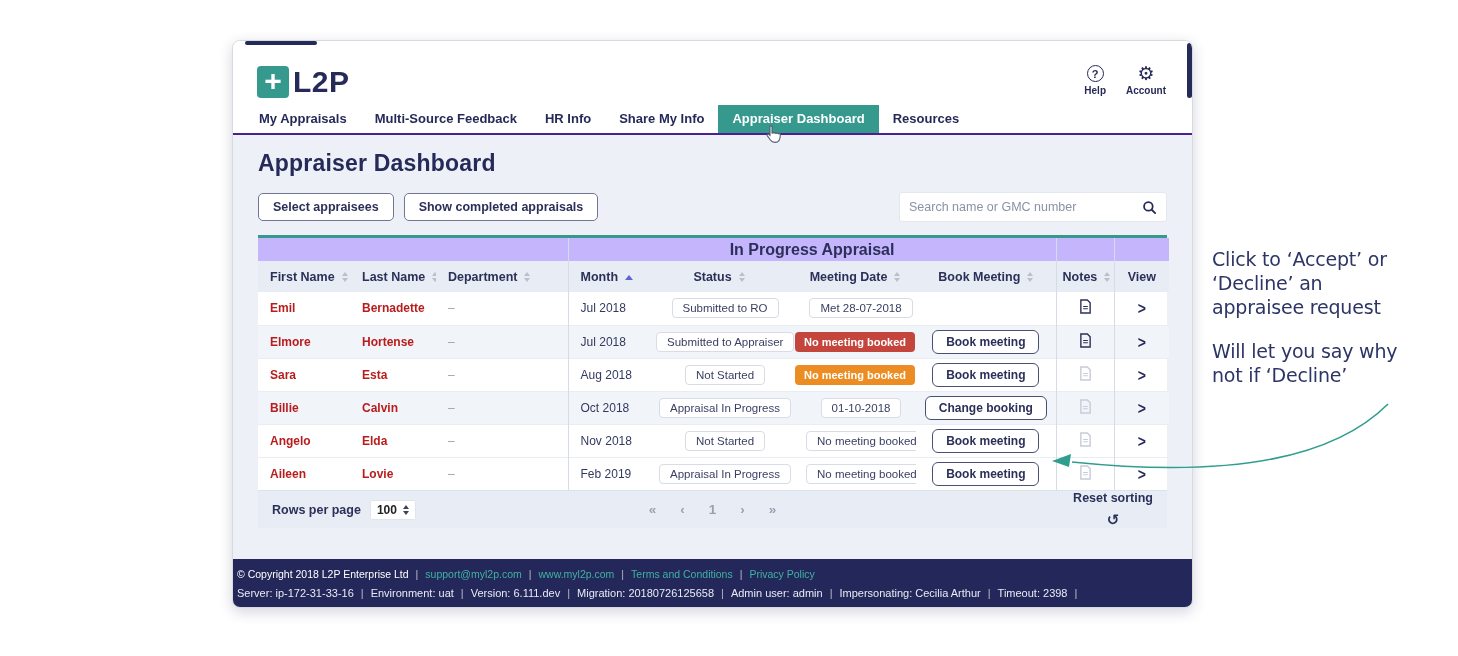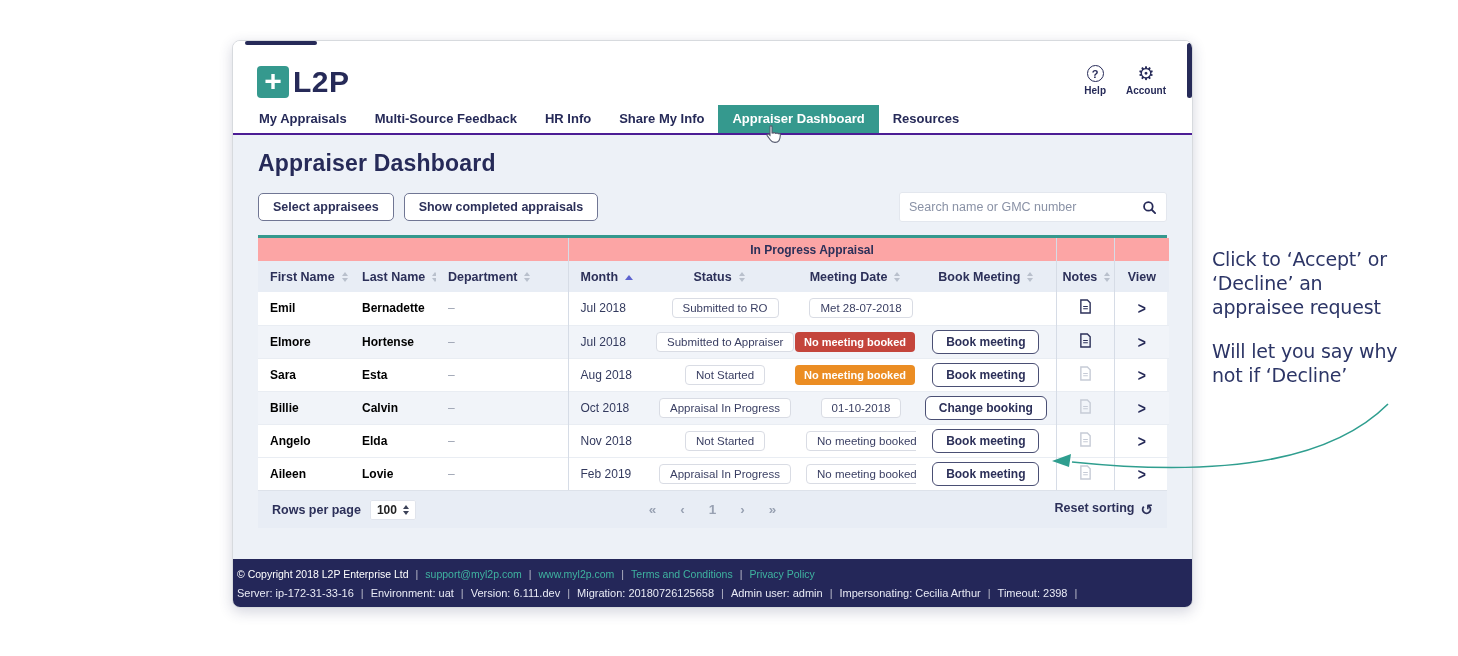--- a/index.html
+++ b/index.html
@@ -39,31 +39,31 @@
     font-family:inherit; font-size:12.5px; font-weight:bold; color:#2c3059; cursor:pointer; }
   .search { margin-left:auto; width:268px; height:30px; background:#fff; border-radius:3px;
     display:flex; align-items:center; padding:0 10px; box-shadow:0 0 0 1px #e3e7ee inset;gap:24px; }
   .search input { border:0; outline:0; flex:1; font-family:inherit; font-size:12.5px; color:#41465f; background:transparent; }
   .search input::placeholder { color:#8a92a6; }
 
   
   .table-wrap { border-top:3px solid #35998e; background:#fff; }
   table { width:100%; border-collapse:collapse; table-layout:fixed; }
   th, td { overflow:hidden; white-space:nowrap; }
-  .group-row th { background:#fca5a5; height:23px; font-size:12px; font-weight:bold; color:#2c3059; text-align:center; }
+  .group-row th { background:#c4b5fd; height:23px; font-size:16px; font-weight:bold; color:#2c3059; text-align:center; }
   .header-row th { background:#e8edf5; height:31px; font-size:12.5px; font-weight:bold; color:#2c3059; padding:0 6px; }
   .header-row th.al { text-align:left; padding-left:12px; }
   .header-row th.ac { text-align:center; }
   .sep { border-left:1px solid #d6dce6; }
   tbody td { height:33px; font-size:12px; color:#333a5e; text-align:center; border-top:1px solid #e9edf3; }
   tbody tr:first-child td { border-top:0; }
   tbody td.al { text-align:left; padding-left:12px; }
   tbody tr.even td { background:#f1f4f9; }
   tbody tr.row-highlight td { background:#e9b6b0; border-left-color:transparent; }
-  .name-cell { font-weight:bold; color:#000000; }
+  .name-cell { font-weight:bold; color:#b91c1c; }
   .dept-dash { color:#9aa1b0; }
   .sort { display:inline-flex; flex-direction:column; gap:2px; margin-left:7px; vertical-align:middle; cursor:pointer; }
   .sort .tri-up { width:0; height:0; border-left:3.5px solid transparent; border-right:3.5px solid transparent; border-bottom:4px solid #b9c0cc; }
   .sort .tri-down { width:0; height:0; border-left:3.5px solid transparent; border-right:3.5px solid transparent; border-top:4px solid #b9c0cc; }
   .sort-asc { display:inline-block; margin-left:7px; width:0; height:0; vertical-align:middle;
     border-left:4px solid transparent; border-right:4px solid transparent; border-bottom:5px solid #5d63cf; cursor:pointer; }
   .pill { display:inline-block; padding:3px 10px; background:#fff; border:1px solid #d9dce4; border-radius:4px;
     font-size:11.5px; color:#3a3f63;margin-left:12px; }
   .badge { display:inline-block; padding:4px 9px; border-radius:4px; font-size:11px; font-weight:bold; color:#fff; border:0; }
   .badge.red { background:#c4453c; }
@@ -78,21 +78,21 @@
   .table-footer { position:relative; display:flex; align-items:center; background:#e8edf5; height:38px;
     padding:0 14px; font-size:12.5px; font-weight:bold; color:#2c3059; border-top:1px solid #dde2ea; }
   .rpp-box { background:#fff; margin-left:9px; padding:3px 7px; border-radius:2px; display:inline-flex;
     align-items:center; gap:6px; font-weight:bold; font-size:12px; color:#222; cursor:pointer; box-shadow:0 0 0 1px #e0e4ec inset; }
   .stepper { display:inline-flex; flex-direction:column; gap:2px; }
   .stepper .up { width:0; height:0; border-left:3.5px solid transparent; border-right:3.5px solid transparent; border-bottom:4px solid #3c4258; }
   .stepper .down { width:0; height:0; border-left:3.5px solid transparent; border-right:3.5px solid transparent; border-top:4px solid #3c4258; }
   .pagination { position:absolute; left:50%; transform:translateX(-50%); display:flex; gap:24px;
     color:#98a1b2; font-weight:bold; font-size:13.5px; }
   .page-item { cursor:pointer; }
-  .reset { margin-left:auto; display:flex; align-items:flex-start; gap:6px; cursor:pointer; }
+  .reset { margin-left:auto; display:flex; align-items:center; gap:6px; cursor:pointer;flex-direction:column; }
   .reset-ic { font-size:15px; font-weight:bold; font-family:"DejaVu Sans", sans-serif; }
 
   
   .app-footer { position:absolute; bottom:0; left:0; right:0; height:48px; background:#242759; padding:9px 4px 0; }
   .f-line1 { font-size:10.5px; color:#fff; margin-bottom:7px; }
   .f-line1 .f-link { color:#3fb3a0; cursor:pointer; }
   .f-line1 .f-sep, .f-line2 .f-sep { color:rgba(255,255,255,.65); padding:0 7px; }
   .f-line2 { font-size:11px; color:#e8eaf5; }
 
   

